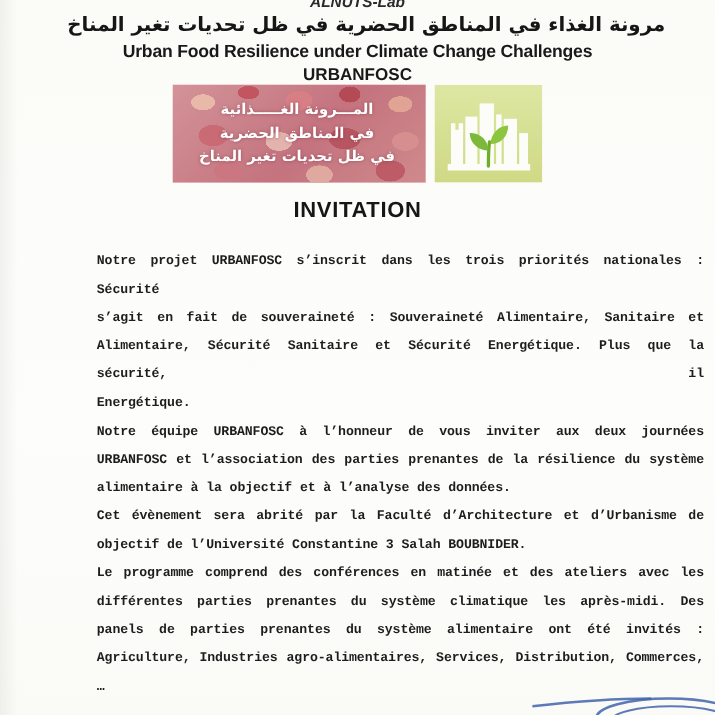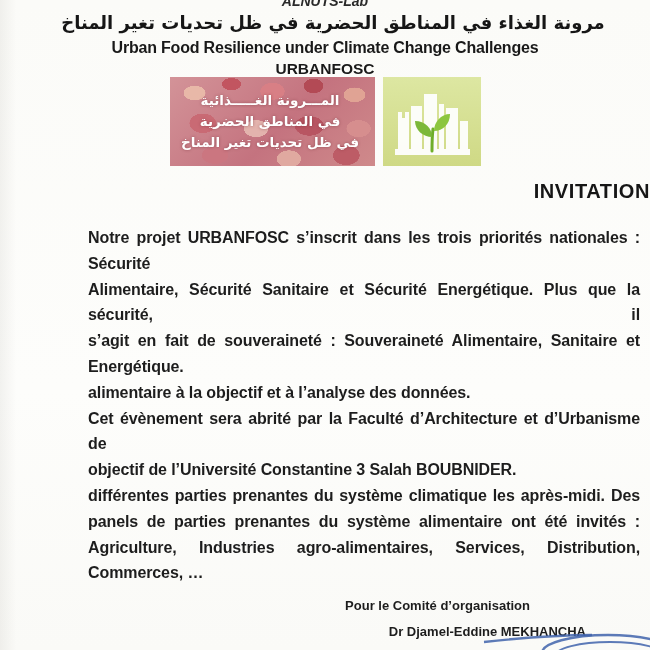--- a/index.html
+++ b/index.html
@@ -14,21 +14,21 @@
     color:#1e1e1e;
   }
   .hdr{text-align:center;}
   .lab{font:italic 700 14px/16px "Liberation Sans", sans-serif;margin-top:-7px;color:#2a2a2a;}
   .t-ar{font:700 18px/26px "DejaVu Sans", sans-serif;margin-top:1px;color:#161616;direction:rtl;padding-left:16px;}
   .t-en{font:700 16px/23px "Liberation Sans", sans-serif;letter-spacing:-0.2px;color:#191919;}
   .t-fr{font:700 15px/23px "Liberation Sans", sans-serif;letter-spacing:-0.3px;color:#191919;}
   .t-ac{font:700 15.5px/20px "Liberation Sans", sans-serif;color:#191919;}
   .logos{display:flex;justify-content:center;align-items:flex-start;gap:8px;margin-top:-2px;height:89px;}
   .logo-pink{
-    position:relative;width:205px;height:89px;overflow:hidden;
+    position:relative;width:230px;height:89px;overflow:hidden;
     background:
       radial-gradient(18px 12px at 12% 18%, #e8b8a8 0 60%, rgba(0,0,0,0) 61%),
       radial-gradient(16px 10px at 30% 8%,  #c25560 0 60%, rgba(0,0,0,0) 61%),
       radial-gradient(20px 14px at 50% 16%, #d87f85 0 60%, rgba(0,0,0,0) 61%),
       radial-gradient(16px 12px at 70% 10%, #b34a55 0 60%, rgba(0,0,0,0) 61%),
       radial-gradient(18px 12px at 90% 20%, #e0a394 0 60%, rgba(0,0,0,0) 61%),
       radial-gradient(22px 16px at 16% 52%, #c96a74 0 60%, rgba(0,0,0,0) 61%),
       radial-gradient(20px 14px at 42% 58%, #e3b3ad 0 60%, rgba(0,0,0,0) 61%),
       radial-gradient(24px 16px at 68% 55%, #b85562 0 60%, rgba(0,0,0,0) 61%),
       radial-gradient(20px 14px at 92% 58%, #d68e8e 0 60%, rgba(0,0,0,0) 61%),
@@ -37,26 +37,26 @@
       radial-gradient(22px 16px at 86% 88%, #bd5c66 0 60%, rgba(0,0,0,0) 61%),
       linear-gradient(135deg, #d39398 0%, #c4737f 55%, #cf8a8b 100%);
   }
   .logo-ar{
     position:absolute;inset:0;display:flex;flex-direction:column;justify-content:center;
     direction:rtl;text-align:center;padding:2px 6px 2px 2px;
     color:#ffffff;font:700 13.5px/1.55 "DejaVu Sans", sans-serif;
     text-shadow:0 0 3px rgba(110,40,50,.55);
   }
   .logo-green{width:98px;height:89px;display:block;}
-  .inv{font:700 20px/24px "Liberation Sans", sans-serif;letter-spacing:.6px;text-align:right;
+  .inv{font:700 20px/24px "Liberation Sans", sans-serif;letter-spacing:.6px;text-align:center;
        margin:13px 0 0 0;color:#161616;}
   .body{margin:22px 0 0 88px;width:552px;}
   .bline{
-    font-size:16px;font-weight:700;letter-spacing:-0.1px;line-height:25.8px;
-    text-align:justify;text-align-last:justify;color:#1d1d1d;
+    font-size:12px;font-weight:700;letter-spacing:-0.1px;line-height:25.8px;
+    text-align:justify;text-align-last:justify;color:#1d1d1d;font-family:Liberation Mono, monospace;
   }
   .bline.nofill{text-align:justify;text-align-last:left;}
   .sig{position:relative;}
   .sig1{font:700 13px/16px "Liberation Sans", sans-serif;text-align:right;margin:12px 120px 0 0;color:#1d1d1d;}
   .sig2{font:700 13px/16px "Liberation Sans", sans-serif;text-align:right;margin:10px 64px 0 0;color:#1d1d1d;}
   .stamp{position:absolute;right:0;bottom:-2px;pointer-events:none;}
 </style>
 </head>
 <body>
 
@@ -101,26 +101,29 @@
         <path d="M49 60 C40 60 32 53 32 44 C42 44 49 51 49 60 Z" fill="#7cb83a"></path>
         <path d="M51 54 C51 45 58 37 67 37 C67 47 60 54 51 54 Z" fill="#8cc63f"></path>
       </g>
     </svg>
   </div>
 
   <h1 class="inv">INVITATION</h1>
 
   <div class="body">
       <div class="bline">Notre projet URBANFOSC s’inscrit dans les trois priorités nationales : Sécurité</div>
+      <div class="bline">s’agit en fait de souveraineté : Souveraineté Alimentaire, Sanitaire et</div>
       <div class="bline">Alimentaire, Sécurité Sanitaire et Sécurité Energétique. Plus que la sécurité, il</div>
-      <div class="bline">s’agit en fait de souveraineté : Souveraineté Alimentaire, Sanitaire et</div>
       <div class="bline nofill">Energétique.</div>
+      <div class="bline">Notre équipe URBANFOSC à l’honneur de vous inviter aux deux journées</div>
+      <div class="bline">URBANFOSC et l’association des parties prenantes de la résilience du système</div>
       <div class="bline nofill">alimentaire à la objectif et à l’analyse des données.</div>
       <div class="bline">Cet évènement sera abrité par la Faculté d’Architecture et d’Urbanisme de</div>
       <div class="bline nofill">objectif de l’Université Constantine 3 Salah BOUBNIDER.</div>
+      <div class="bline">Le programme comprend des conférences en matinée et des ateliers avec les</div>
       <div class="bline">différentes parties prenantes du système climatique les après-midi. Des</div>
       <div class="bline">panels de parties prenantes du système alimentaire ont été invités :</div>
       <div class="bline nofill">Agriculture, Industries agro-alimentaires, Services, Distribution, Commerces, …</div>
     </div>
 
   <div class="sig">
     <div class="sig1">Pour le Comité d’organisation</div>
     <div class="sig2">Dr Djamel-Eddine MEKHANCHA</div>
   </div>
 

